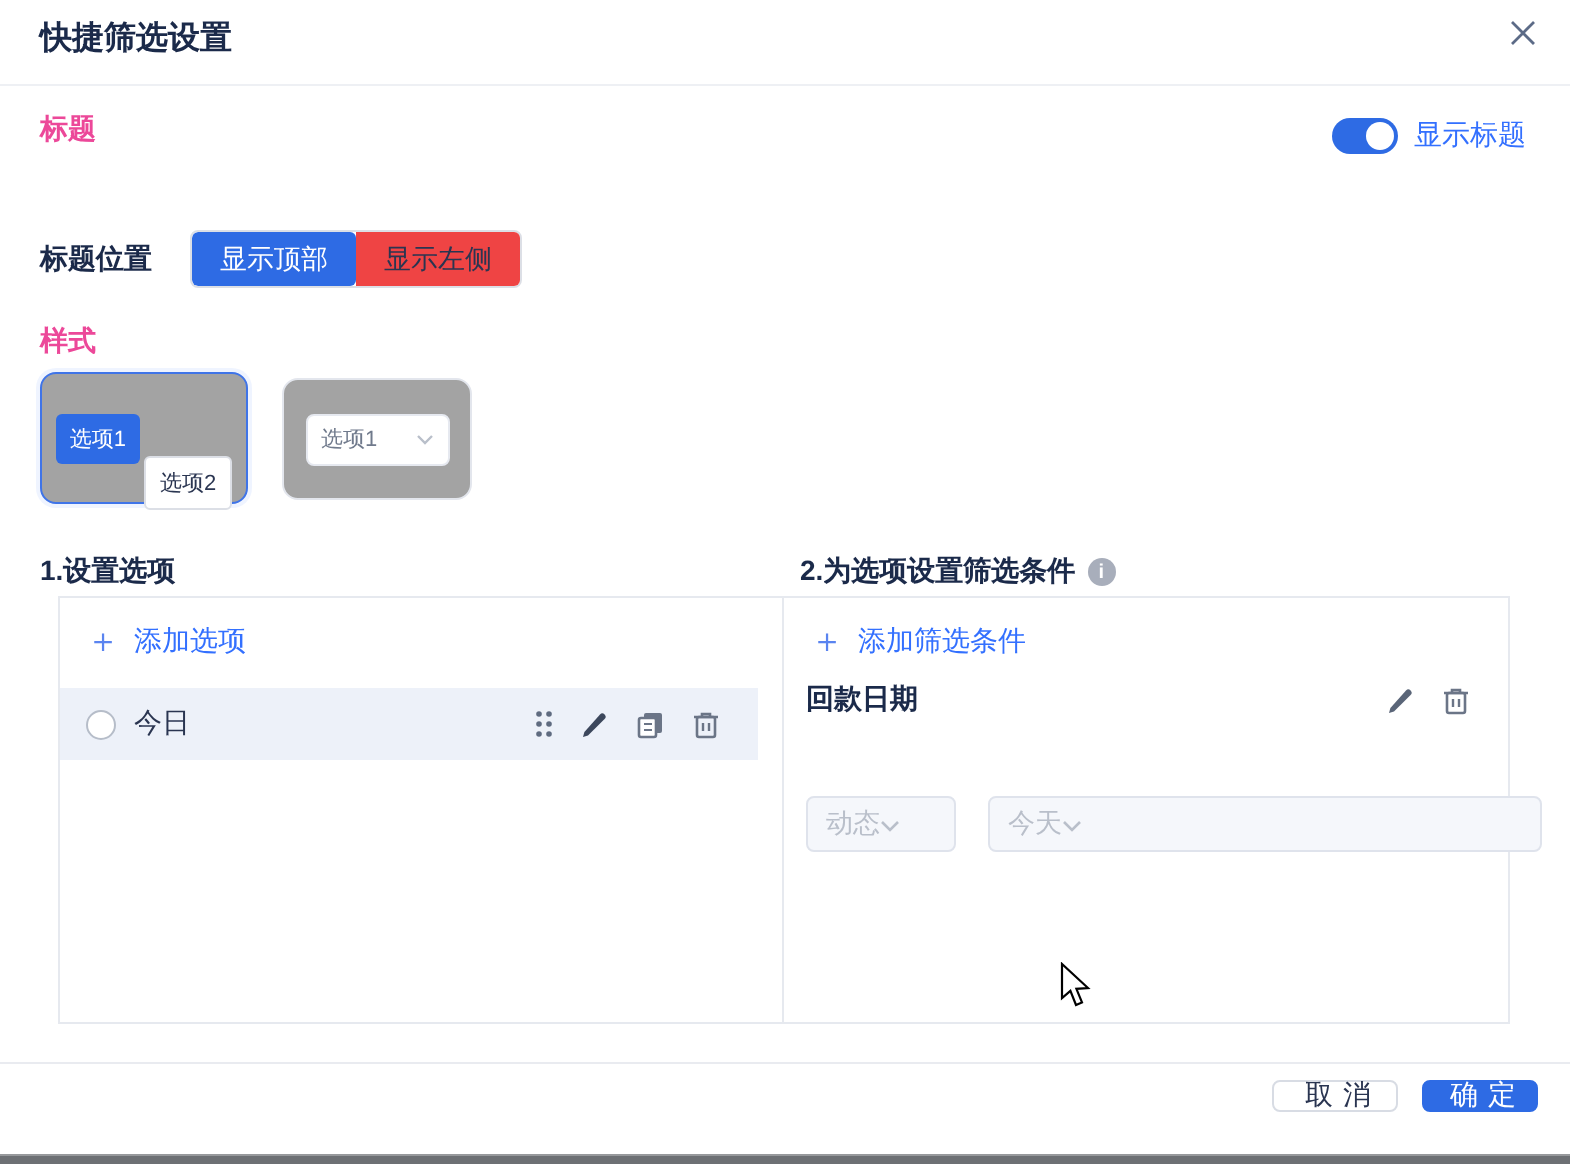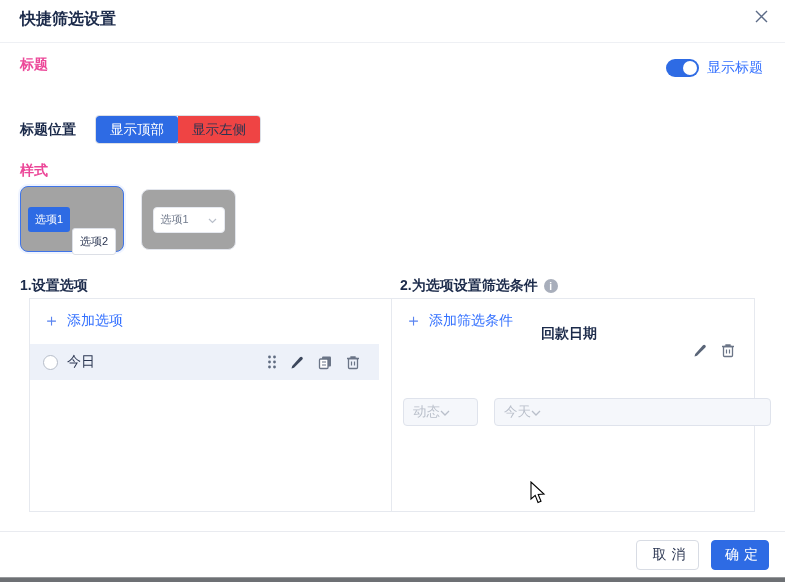--- a/index.html
+++ b/index.html
@@ -53,30 +53,30 @@
   .add-opt { left:13px; top:13px; }
   .add-cond { left:375px; top:13px; }
   .plus { font-size:17px; line-height:14px; color:#5a84f0; }
 
   .option-row { position:absolute; left:0; top:45px; width:349px; height:36px; background:#edf1f9; display:flex; align-items:center; }
   .radio { width:15px; height:15px; border-radius:50%; border:1px solid #b6bdc9; background:#fff; margin-left:13px; cursor:pointer; }
   .option-label { margin-left:9px; font-size:14px; color:#2a3551; }
   .row-icons { margin-left:auto; margin-right:19px; display:flex; align-items:center; gap:13px; }
   .icon-btn { background:none; border:none; cursor:pointer; display:flex; align-items:center; justify-content:center; padding:0; }
 
-  .cond-field { position:absolute; left:373px; top:26px; width:332px; display:flex; align-items:center;flex-direction:column; }
+  .cond-field { position:absolute; left:373px; top:42px; width:332px; display:flex; align-items:center; }
   .cond-name { font-size:14px; font-weight:700; color:#1b2a4a; }
   .cond-icons { margin-left:auto; display:flex; align-items:center; gap:13px; }
   .select { position:absolute; top:67px; height:28px; border:1px solid #dfe3ec; border-radius:4px; background:#f5f7fb; display:flex; align-items:center; padding:0 9px; font-size:13.5px; color:#b9bfca; cursor:not-allowed;margin-top:32px; }
   .select-type { left:373px; width:75px; }
   .select-value { left:464px; width:277px; }
 
   
   .footer-line { left:0; top:531px; width:785px; height:1px; background:#e9ebf0; }
-  .btn { height:30px; border-radius:4px; font-size:14px; display:flex; align-items:center; justify-content:center; cursor:pointer; font-family:inherit; letter-spacing:5px; padding-left:8px; }
+  .btn { height:16px; border-radius:4px; font-size:14px; display:flex; align-items:center; justify-content:center; cursor:pointer; font-family:inherit; letter-spacing:5px; padding-left:8px; }
   .btn-cancel { left:636px; top:540px; width:63px; background:#fff; border:1px solid #d8dce4; color:#2a3551; }
   .btn-confirm { left:711px; top:540px; width:58px; background:#2e6be4; border:1px solid #2e6be4; color:#fff; }
 
   .bottom-strip { left:0; top:577px; width:785px; height:5px; background:#6d7074; border-top:1px solid #97999c; }
 
   .cursor { left:530px; top:481px; pointer-events:none; }
 </style>
 </head>
 <body>
 

